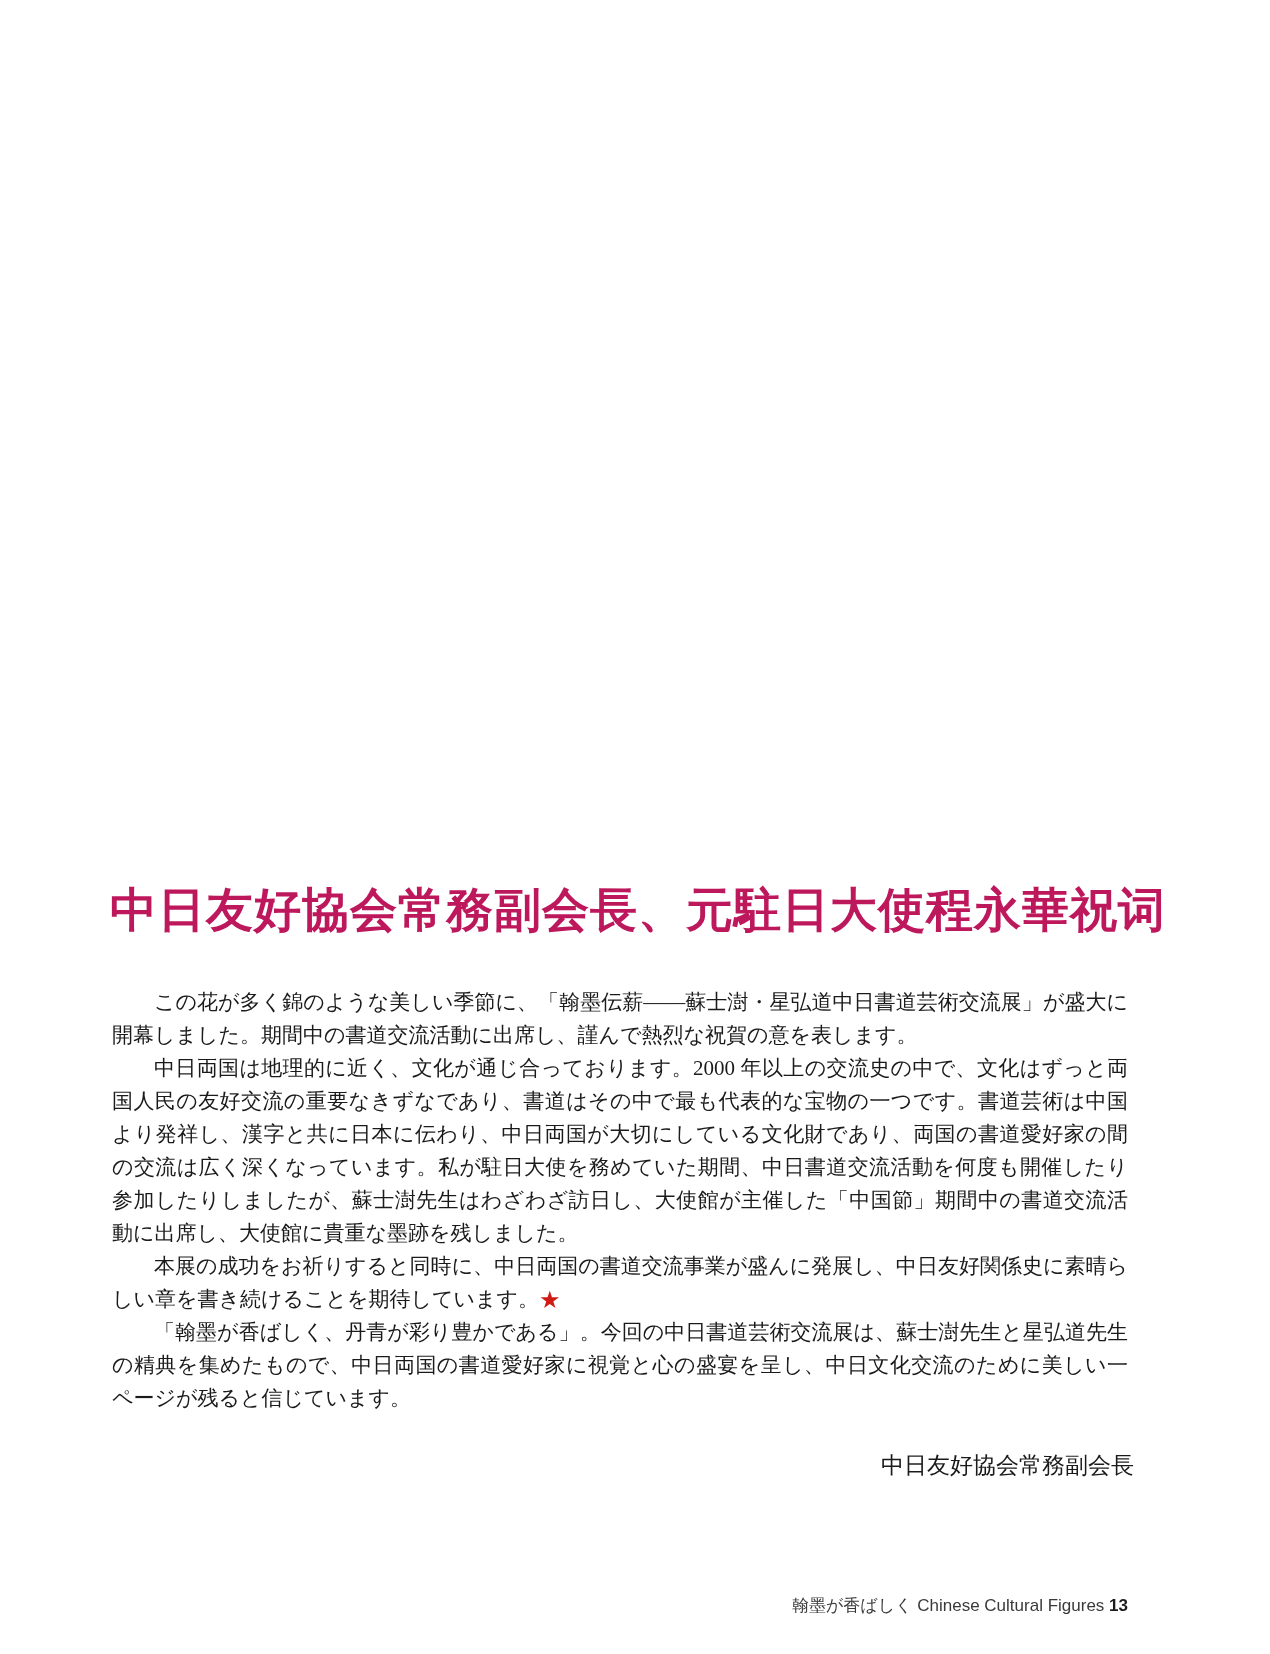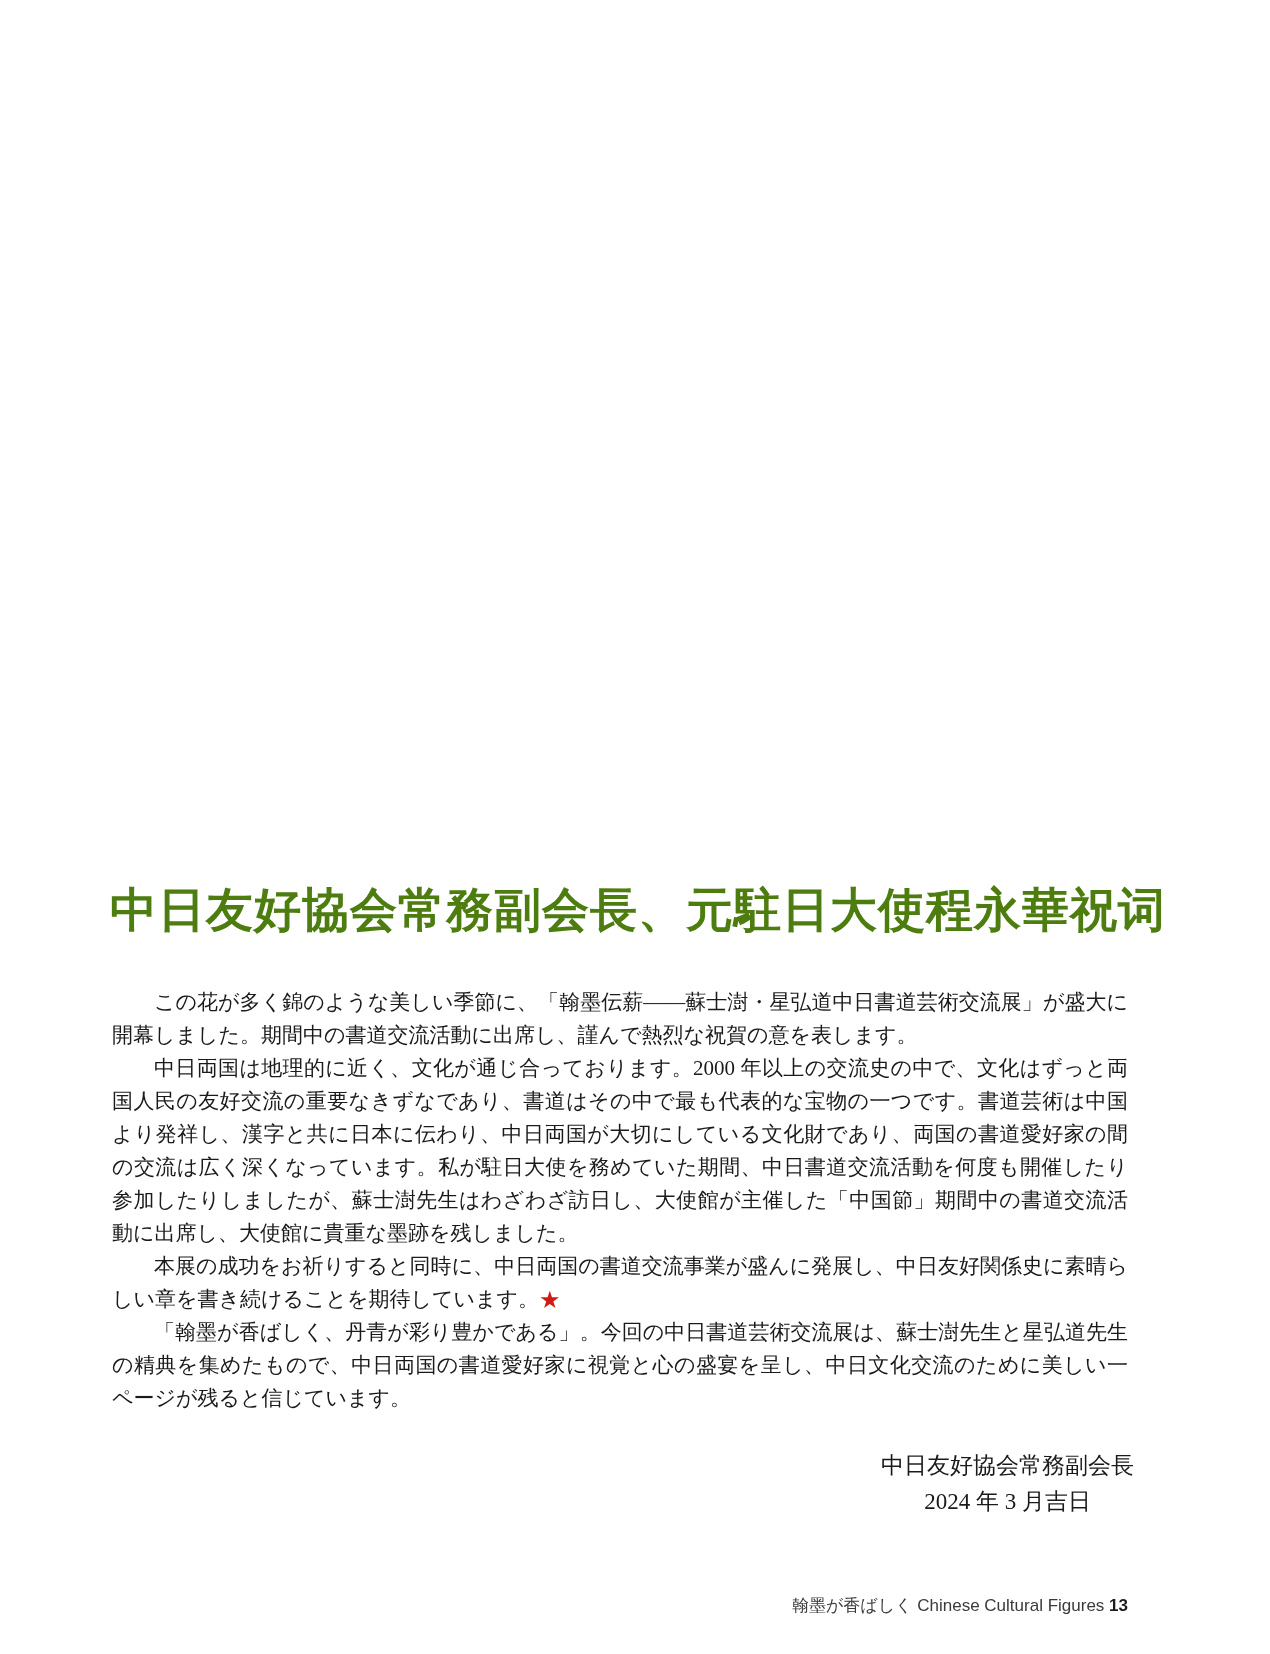--- a/index.html
+++ b/index.html
@@ -18,21 +18,21 @@
   }
   .doc-title {
     position: absolute;
     top: 848px;
     left: 110px;
     width: 1060px;
     font-size: 47px;
     font-weight: bold;
     letter-spacing: 1px;
     white-space: nowrap;
-    color: #4d7c0f;
+    color: #be185d;
     font-family: "Liberation Serif", "DejaVu Serif", serif;
   }
   .doc-body {
     position: absolute;
     top: 986px;
     left: 112px;
     width: 1016px;
     font-size: 21px;
     line-height: 33px;
     text-align: justify;
@@ -45,21 +45,21 @@
   }
   .star {
     font-size: 24px;
     line-height: 0;
     vertical-align: -2px;
   }
   .signature {
     position: absolute;
     top: 1448px;
     right: 136px;
-    text-align: center;
+    text-align: left;
     font-size: 23px;
     line-height: 36px;
     color: #1a1a1a;
   }
   .signature div {
     white-space: nowrap;
   }
   .footer {
     position: absolute;
     right: 142px;
@@ -83,21 +83,20 @@
 
   <div class="doc-body">
     <p>この花が多く錦のような美しい季節に、「翰墨伝薪——蘇士澍・星弘道中日書道芸術交流展」が盛大に開幕しました。期間中の書道交流活動に出席し、謹んで熱烈な祝賀の意を表します。</p>
     <p>中日両国は地理的に近く、文化が通じ合っております。2000 年以上の交流史の中で、文化はずっと両国人民の友好交流の重要なきずなであり、書道はその中で最も代表的な宝物の一つです。書道芸術は中国より発祥し、漢字と共に日本に伝わり、中日両国が大切にしている文化財であり、両国の書道愛好家の間の交流は広く深くなっています。私が駐日大使を務めていた期間、中日書道交流活動を何度も開催したり参加したりしましたが、蘇士澍先生はわざわざ訪日し、大使館が主催した「中国節」期間中の書道交流活動に出席し、大使館に貴重な墨跡を残しました。</p>
     <p><span>本展の成功をお祈りすると同時に、中日両国の書道交流事業が盛んに発展し、中日友好関係史に素晴らしい章を書き続けることを期待しています。</span><span class="star" style="color: rgb(207, 27, 20);">★</span></p>
     <p>「翰墨が香ばしく、丹青が彩り豊かである」。今回の中日書道芸術交流展は、蘇士澍先生と星弘道先生の精典を集めたもので、中日両国の書道愛好家に視覚と心の盛宴を呈し、中日文化交流のために美しい一ページが残ると信じています。</p>
   </div>
 
   <div class="signature">
     <div>中日友好協会常務副会長</div>
-    <div>2024 年 3 月吉日</div>
   </div>
 
   <div class="footer">
     <span>翰墨が香ばしく</span>
     <span>Chinese Cultural Figures</span>
     <span class="page-num">13</span>
   </div>
 
 </div>
 

